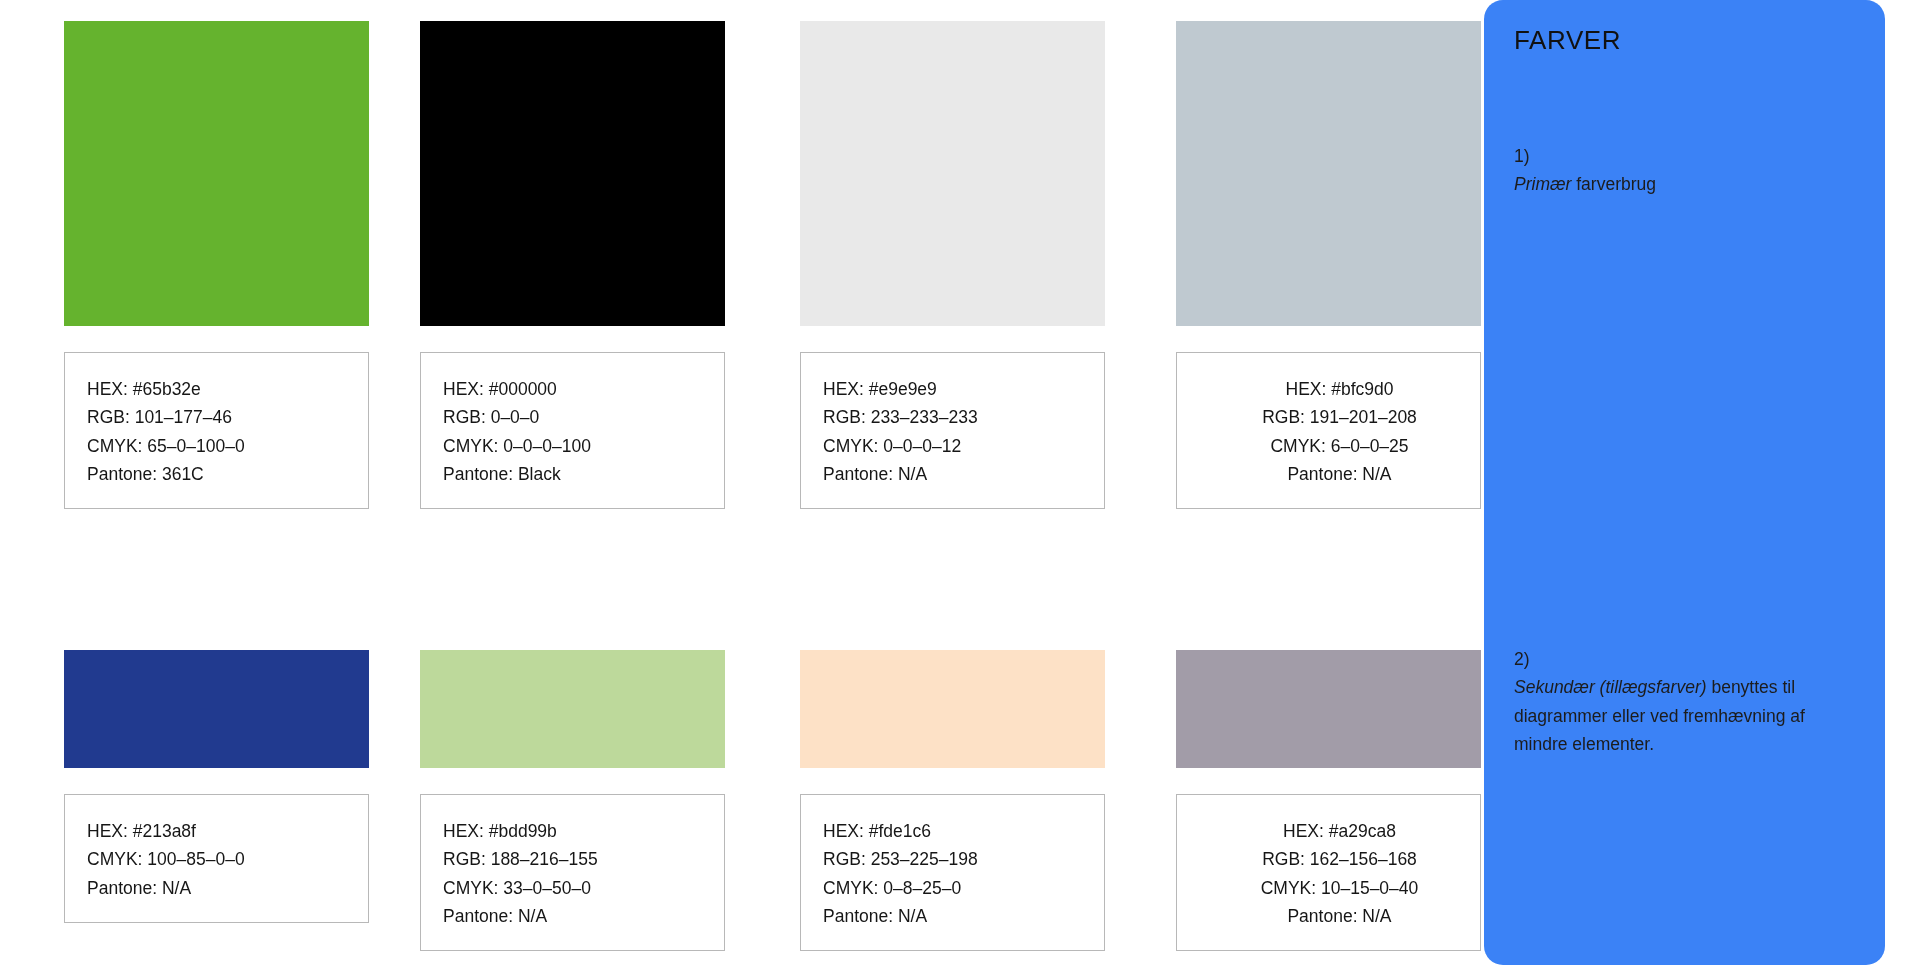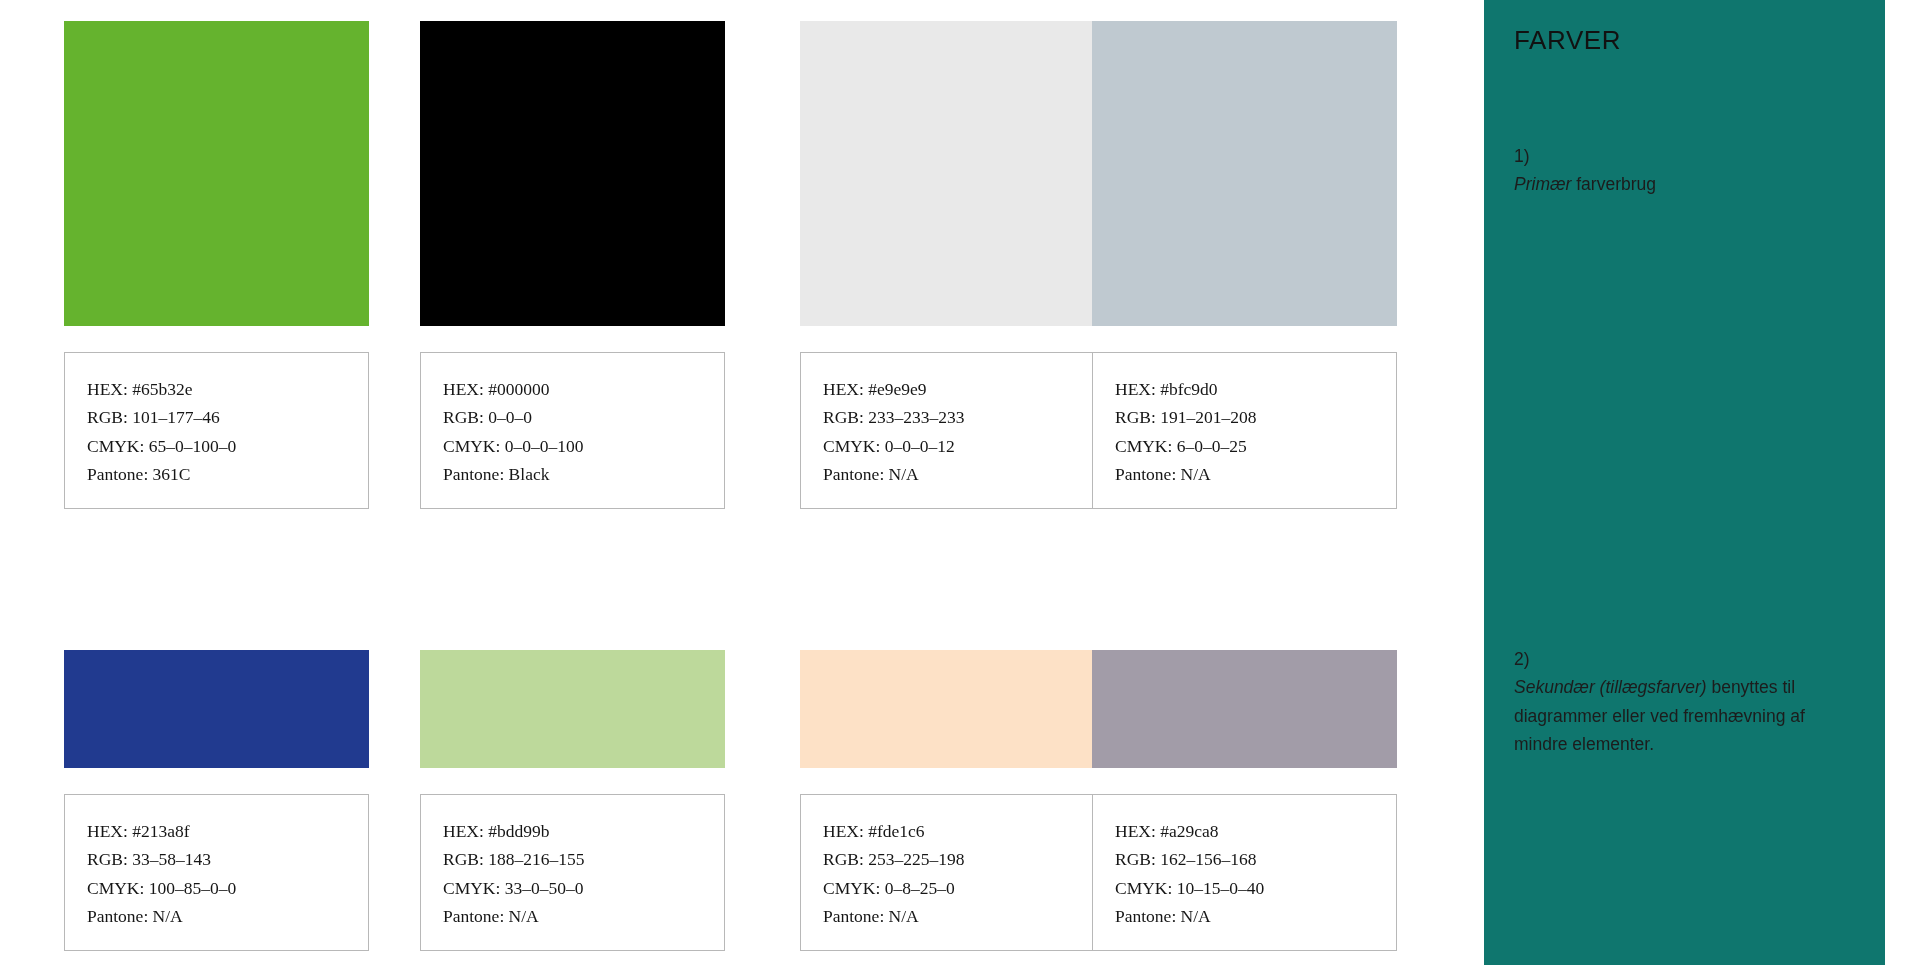--- a/index.html
+++ b/index.html
@@ -15,22 +15,23 @@
     position: relative;
   }
 
   
   #sidebar {
     position: absolute;
     left: 1484px;
     top: 0px;
     width: 401px;
     height: 965px;
-    background: #0f766e;
+    background: #3b82f6;
     padding: 26px 12px 0 30px;
+    border-radius: 19px;
   }
   #sidebar-title {
     font-size: 26px;
     font-weight: 400;
     letter-spacing: 0.6px;
     color: #111111;
     line-height: 1.1;
   }
   .note {
     position: absolute;
@@ -52,26 +53,25 @@
     left: 0;
     width: 1484px;
     height: auto;
   }
   #row-primary   { top: 21px; }
   #row-secondary { top: 650px; }
 
   .swatch-cell {
     position: absolute;
     width: 305px;
-    font-family: Liberation Serif, serif;
   }
   .swatch-cell.c0 { left: 64px;   }
   .swatch-cell.c1 { left: 420px;  }
   .swatch-cell.c2 { left: 800px;  }
-  .swatch-cell.c3 { left: 1092px; }
+  .swatch-cell.c3 { left: 1176px; text-align: center; }
 
   .swatch-chip {
     width: 305px;
     display: block;
   }
   #row-primary   .swatch-chip { height: 305px; }
   #row-secondary .swatch-chip { height: 118px; }
 
   .swatch-card {
     width: 305px;
@@ -133,21 +133,20 @@
   </div>
 
 </div>
 
 <div class="grid-row" id="row-secondary">
 
   <div class="swatch-cell c0">
     <div class="swatch-chip" style="background: rgb(33, 58, 143);"></div>
     <div class="swatch-card">
       <div class="spec-line">HEX: #213a8f</div>
-      <div class="spec-line">RGB: 33–58–143</div>
       <div class="spec-line">CMYK: 100–85–0–0</div>
       <div class="spec-line">Pantone: N/A</div>
     </div>
   </div>
 
   <div class="swatch-cell c1">
     <div class="swatch-chip" style="background: rgb(189, 217, 155);"></div>
     <div class="swatch-card">
       <div class="spec-line">HEX: #bdd99b</div>
       <div class="spec-line">RGB: 188–216–155</div>

